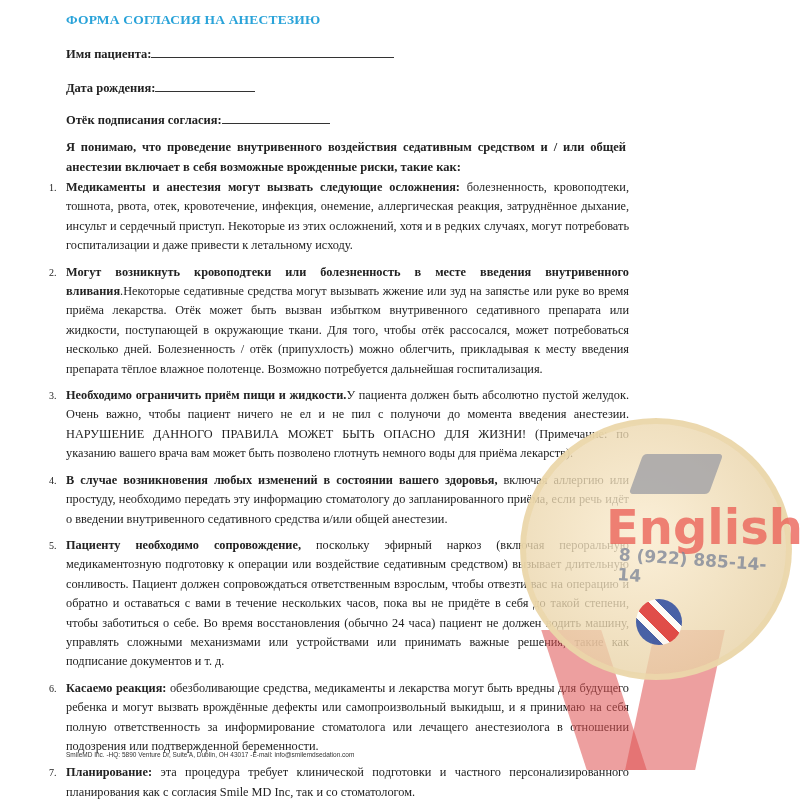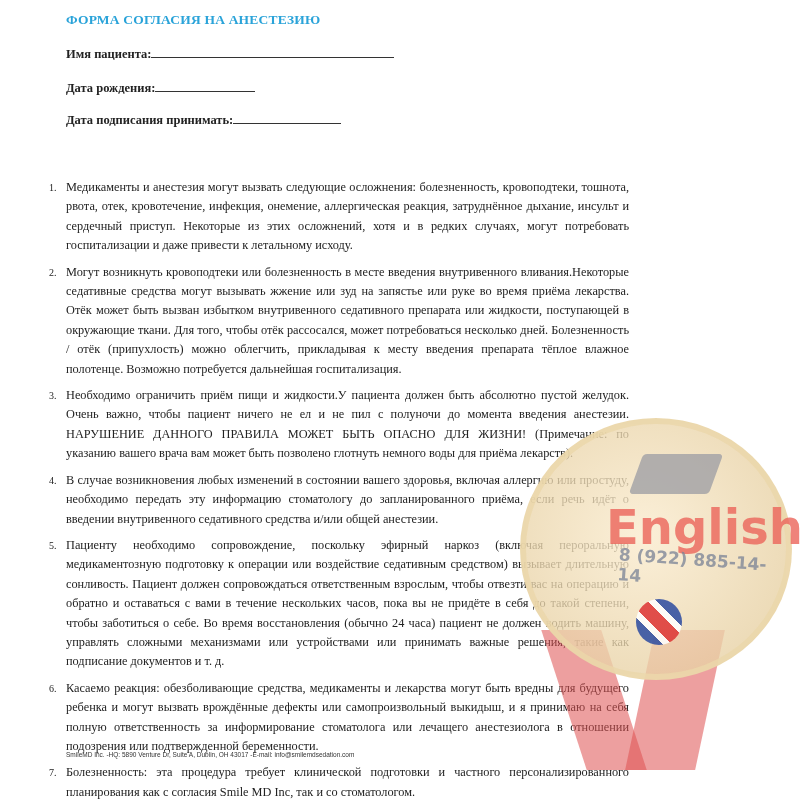--- a/index.html
+++ b/index.html
@@ -14,21 +14,21 @@
     }
     .field { position: absolute; left: 66px; font-size: 12.5px; font-weight: bold; color: #222; white-space: nowrap; }
     .field .line { display: inline-block; border-bottom: 1px solid #333; height: 12px; vertical-align: baseline; }
     .intro {
       position: absolute; left: 66px; top: 137px; width: 560px; font-size: 12.5px; font-weight: bold;
       line-height: 20px; text-align: justify;
     }
     .items { position: absolute; left: 49px; top: 178px; width: 580px; }
     .item { position: relative; padding-left: 17px; font-size: 12.3px; line-height: 19.4px; text-align: justify; margin-bottom: 7px; }
     .item .num { position: absolute; left: 0; top: 0; font-size: 10px; }
-    .item .lead { font-weight: normal; }
+    .item .lead { font-weight: bold; }
     .footer-text {
       position: absolute; left: 66px; top: 751px; font-size: 6.5px; color: #333;
       font-family: "Liberation Sans", sans-serif;
     }
     .logo { position: absolute; left: 478px; top: 740px; width: 160px; height: 44px; }
     .logo-word { position: absolute; left: 40px; top: 2px; font-family: "Liberation Sans", sans-serif; font-size: 26px; color: #3aa8d8; }
     .logo-word b { color: #1d6fa8; }
     .logo-tag { position: absolute; left: 42px; top: 33px; font-family: "Liberation Sans", sans-serif; font-size: 5.5px; color: #777; letter-spacing: 0.4px; }
     .watermark { position: absolute; left: 480px; top: 410px; width: 320px; height: 370px; pointer-events: none; }
     .wm-ribbon-l { position: absolute; left: 84px; top: 220px; width: 60px; height: 140px; background: rgba(222,80,80,0.55); transform: skewX(18deg); }
@@ -51,23 +51,24 @@
 
   <div class="title">ФОРМА СОГЛАСИЯ НА АНЕСТЕЗИЮ</div>
 
   <div class="field" style="top:45px;">
     <span>Имя пациента:</span><span class="line" style="width:243px;"></span>
   </div>
   <div class="field" style="top:79px;">
     <span>Дата рождения:</span><span class="line" style="width:100px;"></span>
   </div>
   <div class="field" style="top:111px;">
-    <span>Дата подписания принимать:</span><span class="line" style="width:108px;"></span>
+    <span>Отёк подписания согласия:</span><span class="line" style="width:108px;"></span>
   </div>
 
+  <div class="intro">Я понимаю, что проведение внутривенного воздействия седативным средством и / или общей анестезии включает в себя возможные врожденные риски, такие как:</div>
 
   <div class="items">
     <div class="item">
       <span class="num">1.</span><span class="lead">Медикаменты и анестезия могут вызвать следующие осложнения:</span><span> болезненность, кровоподтеки, тошнота, рвота, отек, кровотечение, инфекция, онемение, аллергическая реакция, затруднённое дыхание, инсульт и сердечный приступ. Некоторые из этих осложнений, хотя и в редких случаях, могут потребовать госпитализации и даже привести к летальному исходу.</span>
     </div>
     <div class="item">
       <span class="num">2.</span><span class="lead">Могут возникнуть кровоподтеки или болезненность в месте введения внутривенного вливания</span><span>.Некоторые седативные средства могут вызывать жжение или зуд на запястье или руке во время приёма лекарства. Отёк может быть вызван избытком внутривенного седативного препарата или жидкости, поступающей в окружающие ткани. Для того, чтобы отёк рассосался, может потребоваться несколько дней. Болезненность / отёк (припухлость) можно облегчить, прикладывая к месту введения препарата тёплое влажное полотенце. Возможно потребуется дальнейшая госпитализация.</span>
     </div>
     <div class="item">
       <span class="num">3.</span><span class="lead">Необходимо ограничить приём пищи и жидкости.</span><span>У пациента должен быть абсолютно пустой желудок. Очень важно, чтобы пациент ничего не ел и не пил с полуночи до момента введения анестезии. НАРУШЕНИЕ ДАННОГО ПРАВИЛА МОЖЕТ БЫТЬ ОПАСНО ДЛЯ ЖИЗНИ! (Примечание: по указанию вашего врача вам может быть позволено глотнуть немного воды для приёма лекарств).</span>
@@ -75,21 +76,21 @@
     <div class="item">
       <span class="num">4.</span><span class="lead">В случае возникновения любых изменений в состоянии вашего здоровья,</span><span> включая аллергию или простуду, необходимо передать эту информацию стоматологу до запланированного приёма, если речь идёт о введении внутривенного седативного средства и/или общей анестезии.</span>
     </div>
     <div class="item">
       <span class="num">5.</span><span class="lead">Пациенту необходимо сопровождение,</span><span> поскольку эфирный наркоз (включая пероральную медикаментозную подготовку к операции или воздействие седативным средством) вызывает длительную сонливость. Пациент должен сопровождаться ответственным взрослым, чтобы отвезти вас на операцию и обратно и оставаться с вами в течение нескольких часов, пока вы не придёте в себя до такой степени, чтобы заботиться о себе. Во время восстановления (обычно 24 часа) пациент не должен водить машину, управлять сложными механизмами или устройствами или принимать важные решения, такие как подписание документов и т. д.</span>
     </div>
     <div class="item">
       <span class="num">6.</span><span class="lead">Касаемо реакция:</span><span> обезболивающие средства, медикаменты и лекарства могут быть вредны для будущего ребенка и могут вызвать врождённые дефекты или самопроизвольный выкидыш, и я принимаю на себя полную ответственность за информирование стоматолога или лечащего анестезиолога в отношении подозрения или подтвержденной беременности.</span>
     </div>
     <div class="item">
-      <span class="num">7.</span><span class="lead">Болезненность:</span><span> эта процедура требует клинической подготовки и частного персонализированного планирования как с согласия Smile MD Inc, так и со стоматологом.</span>
+      <span class="num">7.</span><span class="lead">Планирование:</span><span> эта процедура требует клинической подготовки и частного персонализированного планирования как с согласия Smile MD Inc, так и со стоматологом.</span>
     </div>
   </div>
 
   <div class="footer-text">SmileMD Inc.  -HQ: 5890 Venture Dr, Suite A, Dublin, OH 43017  -E-mail: info@smilemdsedation.com</div>
 
 
   <div class="watermark">
     <div class="wm-ribbon-l"></div>
     <div class="wm-ribbon-r"></div>
     <div class="wm-medal">

